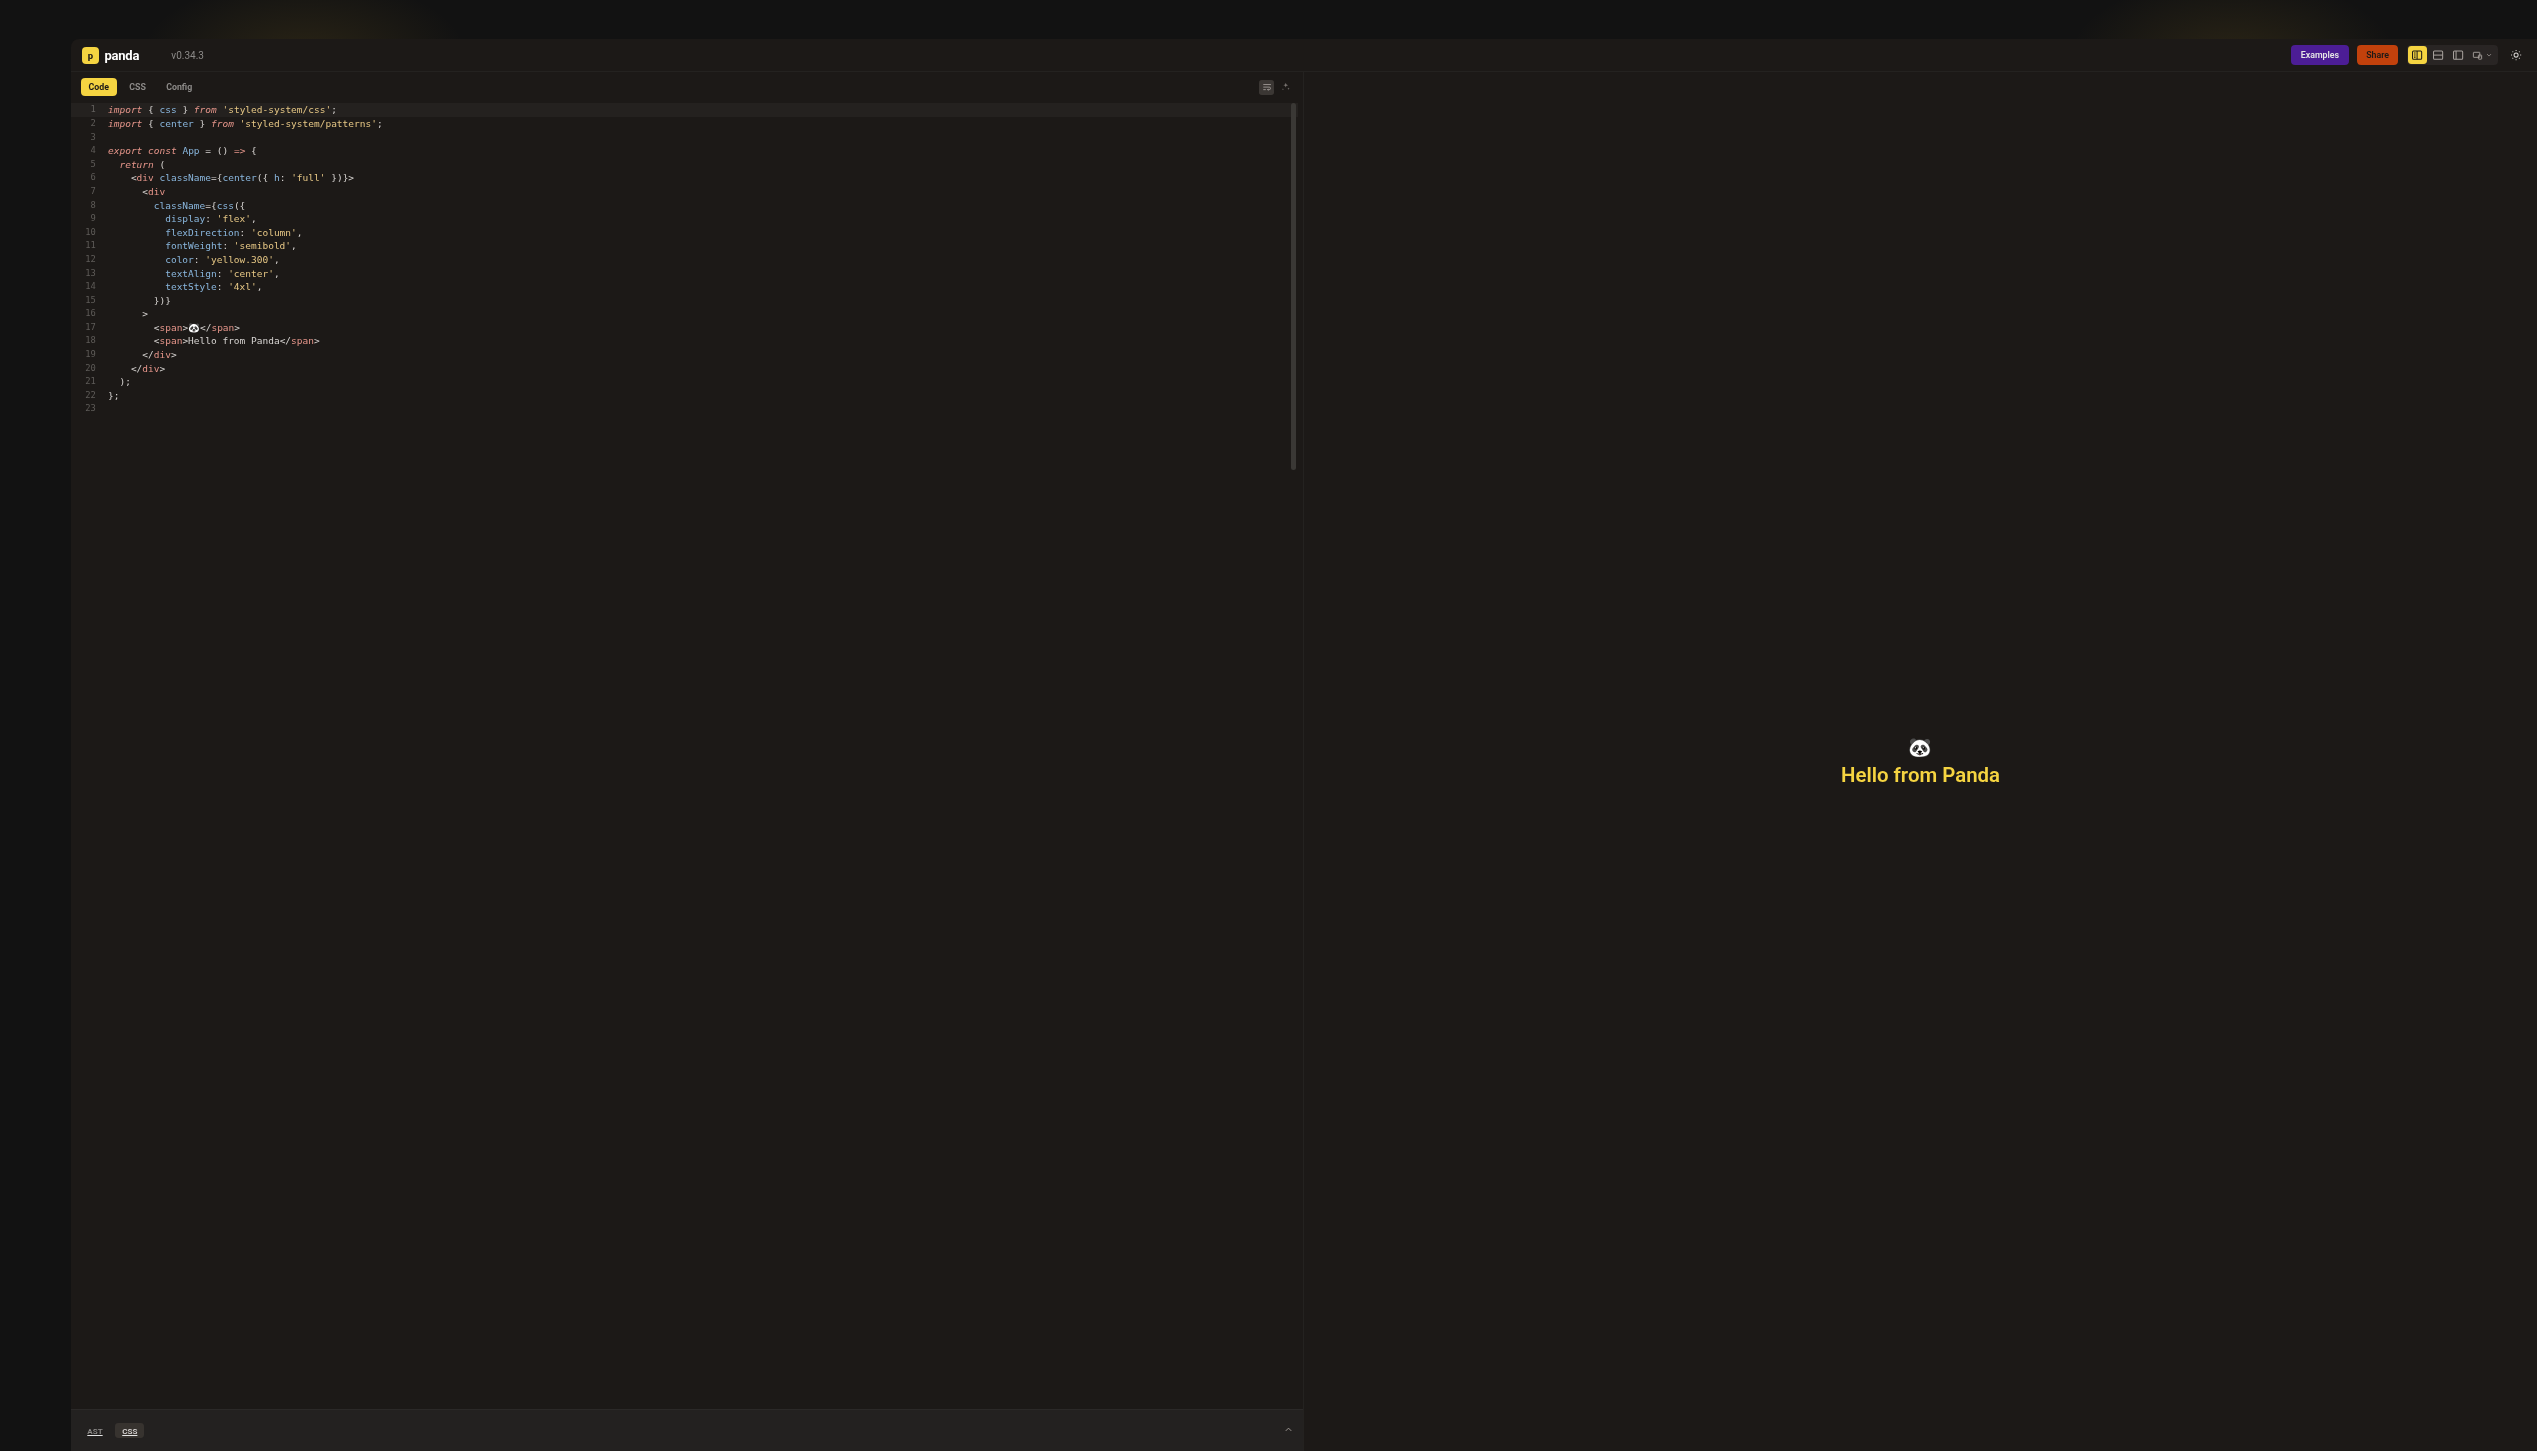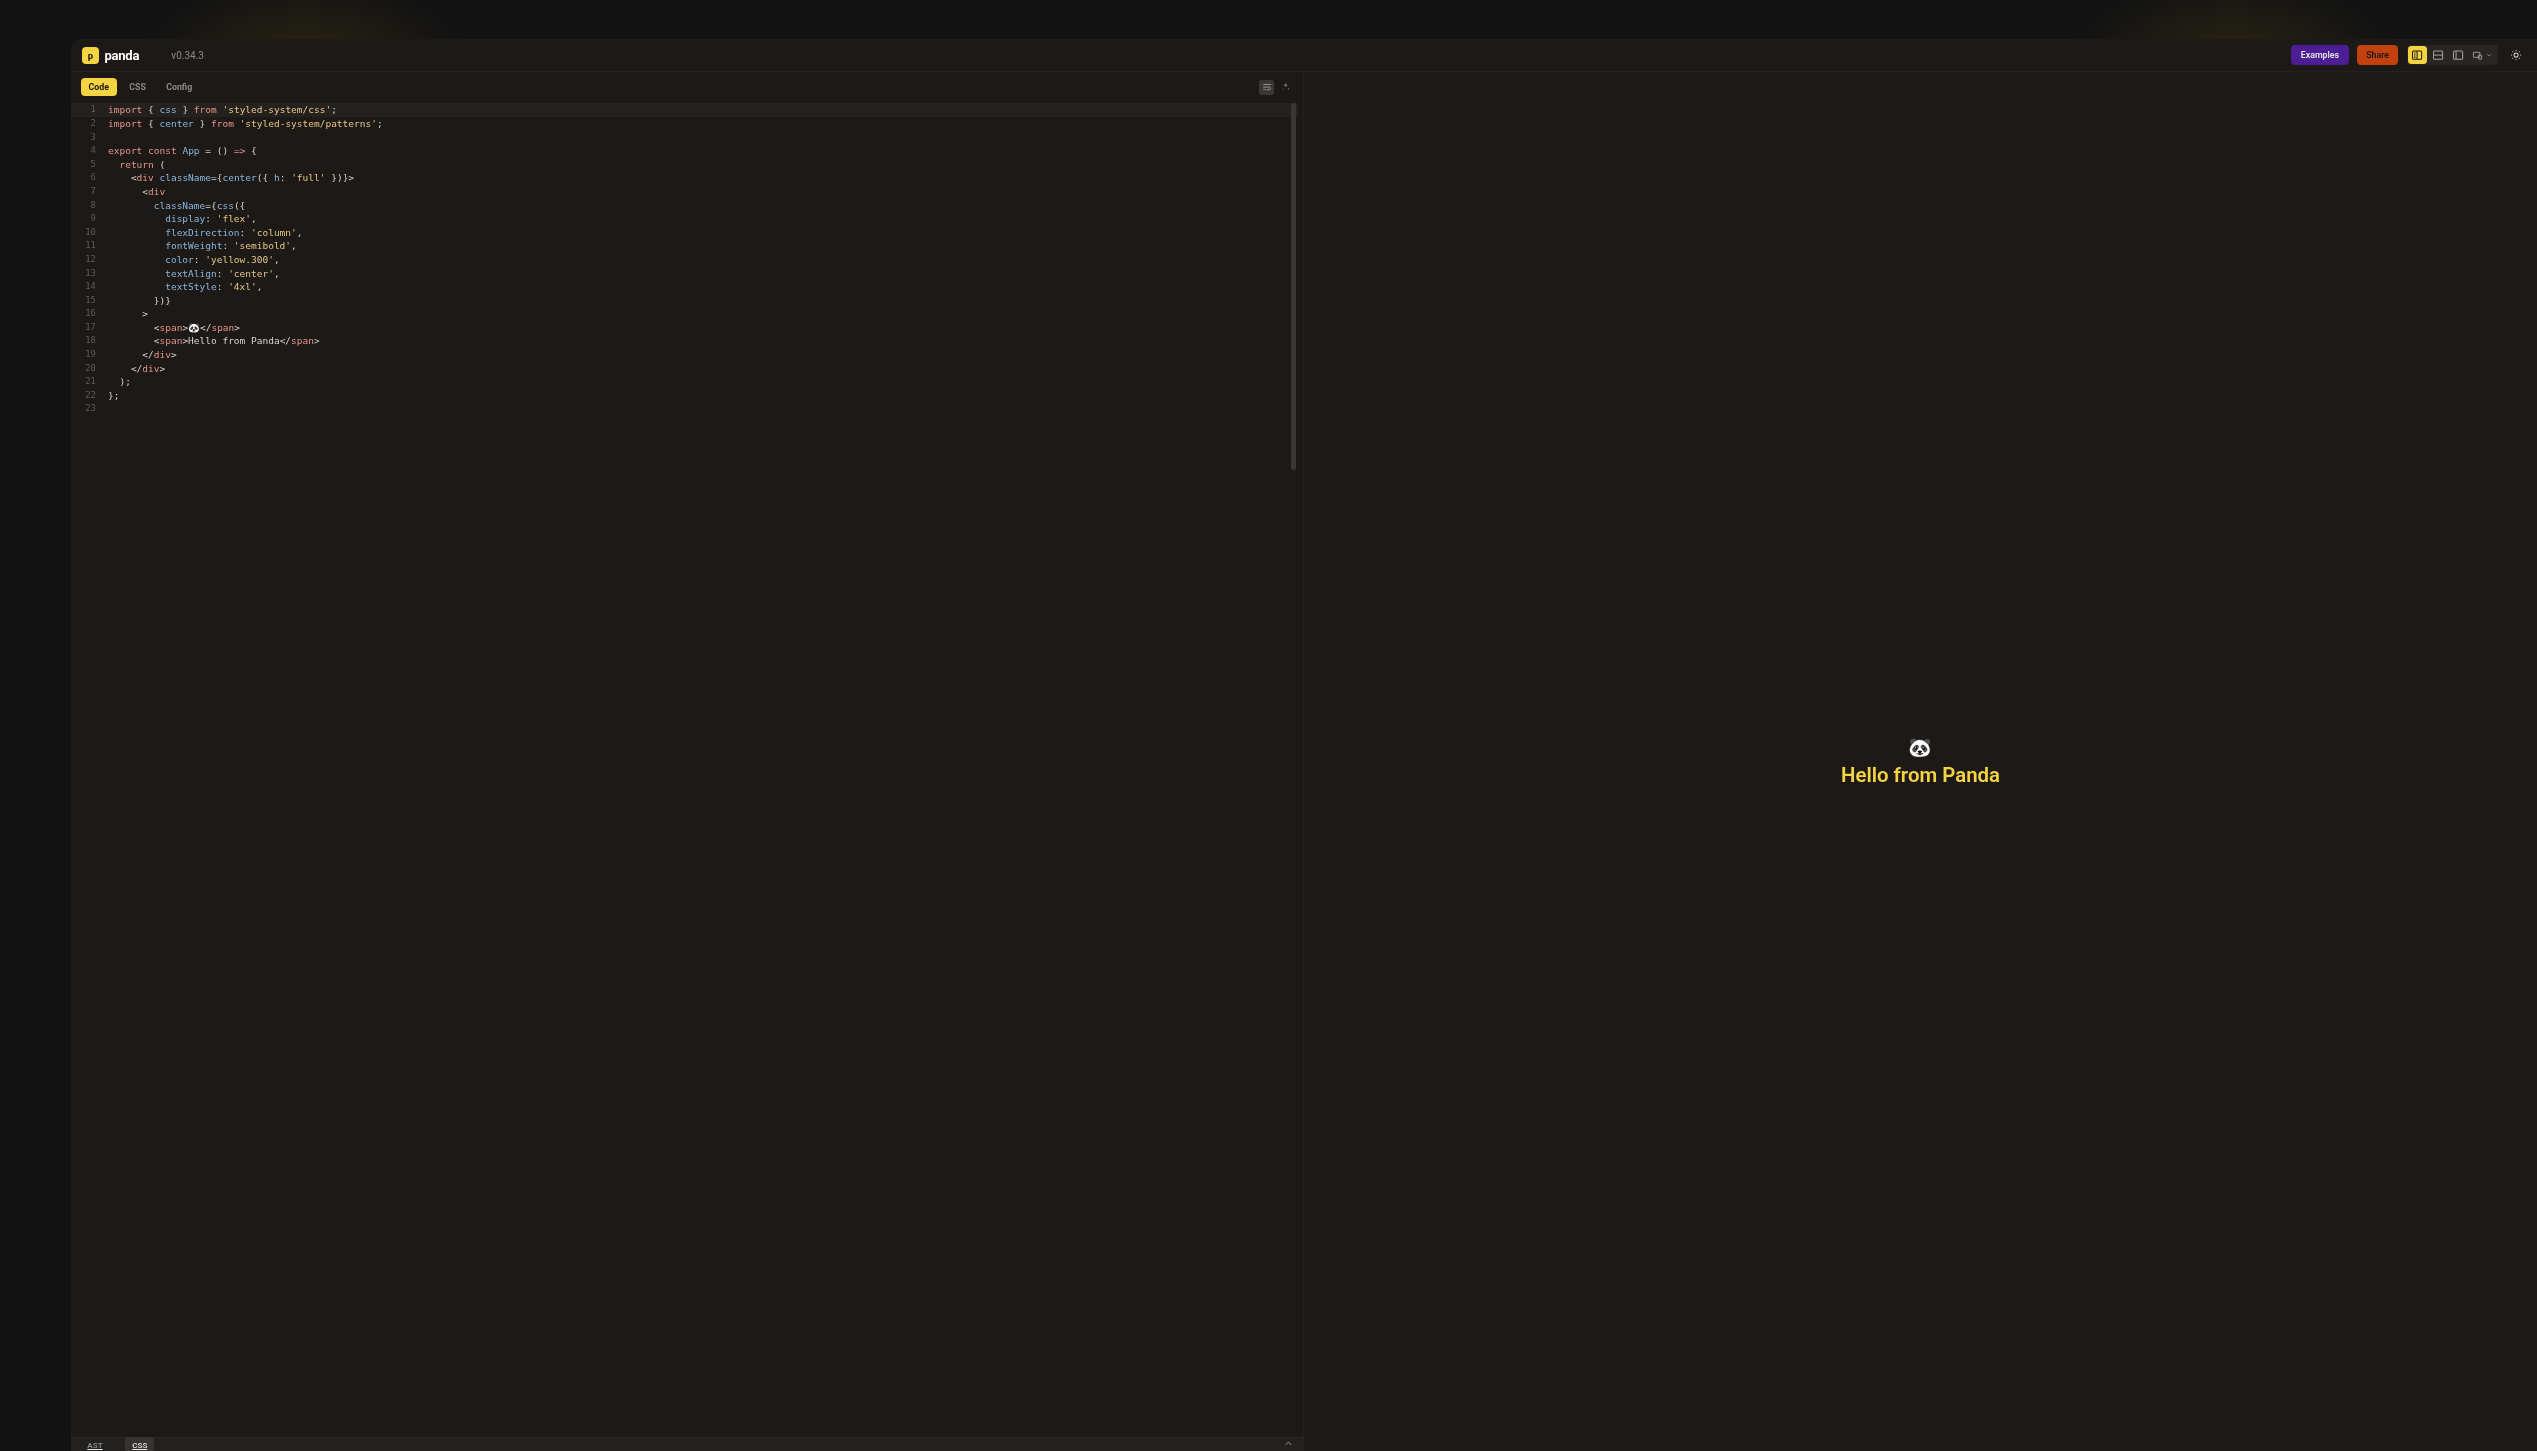--- a/index.html
+++ b/index.html
@@ -168,44 +168,44 @@
 .code-area > div { height: 13.6px; }
 .hl-line {
   position: absolute;
   top: 1.4px;
   left: 0;
   right: 5.4px;
   height: 13.6px;
   background: rgba(255,255,255,0.035);
   pointer-events: none;
 }
-.tk-kw { color: #e5958a; }
+.tk-kw { color: #e5958a; font-style: italic; }
 .tk-pun { color: #d6d3d1; }
 .tk-fn { color: #89b6dd; }
 .tk-str { color: #e6c785; }
 .tk-tag { color: #e5958a; }
 .tk-attr { color: #89b6dd; }
 .tk-prop { color: #89b6dd; }
 .tk-txt { color: #d6d3d1; }
 .scroll-thumb {
   position: absolute;
   top: 1.4px;
   right: 6.8px;
   width: 5.4px;
   height: 367px;
   background: #3a3835;
   border-radius: 2.7px;
 }
 .bottom-bar {
-  height: 14px;
+  height: 42px;
   background: #232120;
   display: flex;
   align-items: center;
   padding: 0 9.5px;
-  gap: 16px;
+  gap: 6px;
   border-top: 0.7px solid rgba(255,255,255,0.04);
   text-decoration: underline;
 }
 .bb-chip {
   height: 15px;
   padding: 0 6.8px;
   border-radius: 3.4px;
   color: #8c8a88;
   font-size: 8.1px;
   font-weight: 600;

